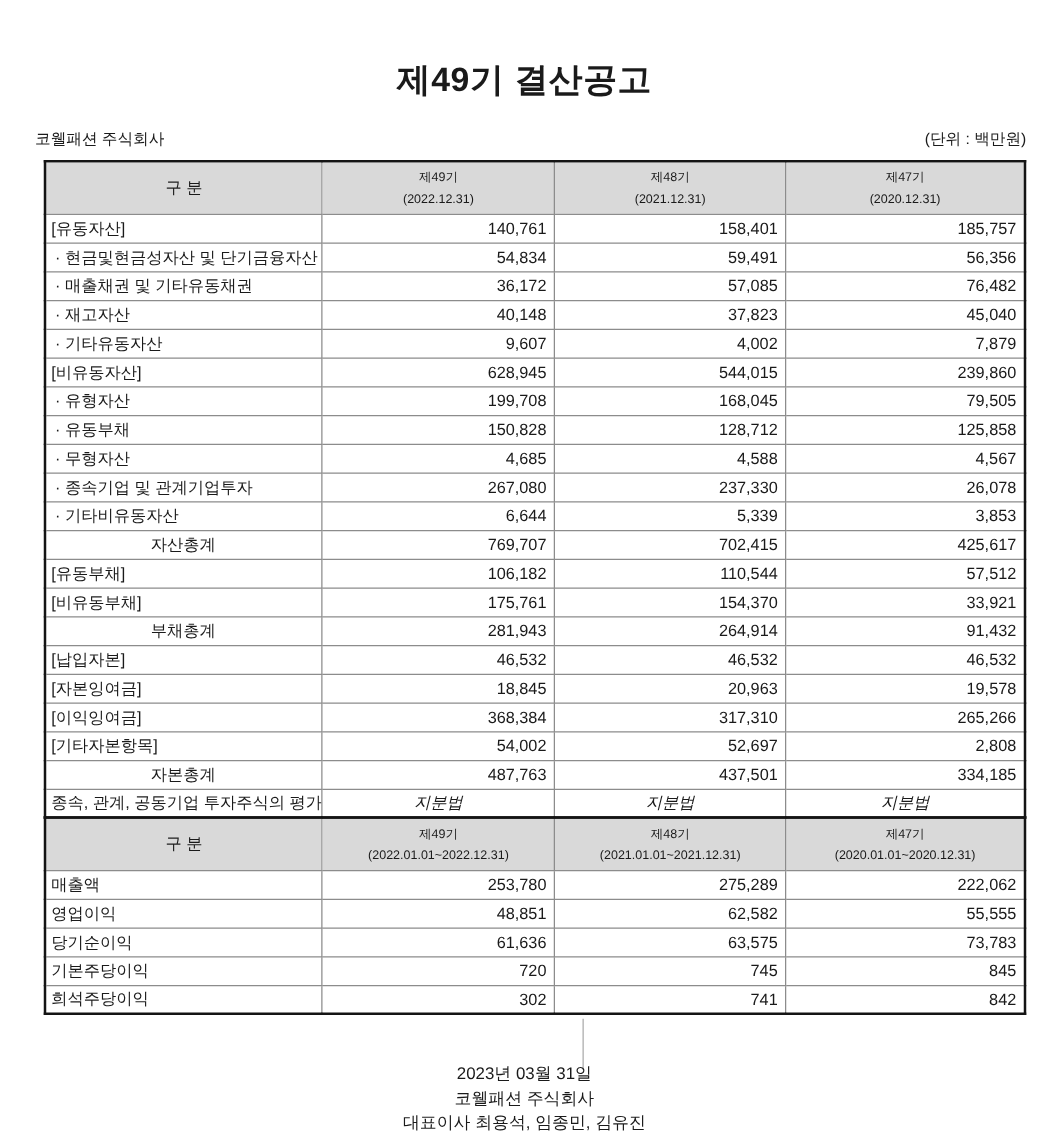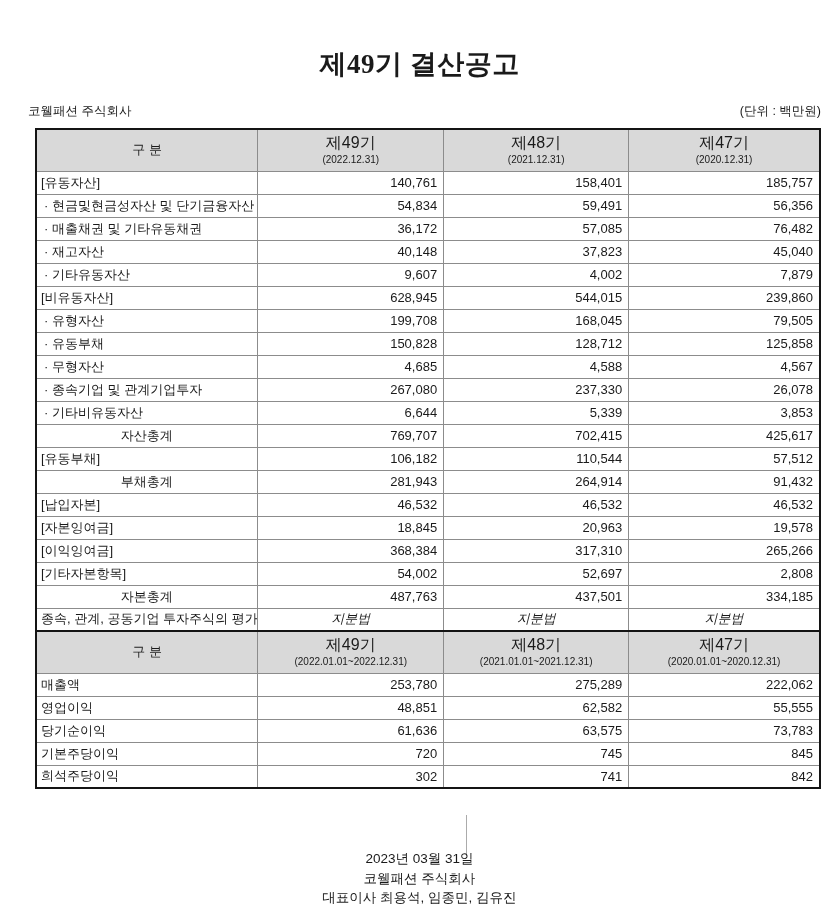--- a/index.html
+++ b/index.html
@@ -4,40 +4,40 @@
 <style>
   * { margin:0; padding:0; box-sizing:border-box; }
   html,body { background:#ffffff; }
   body {
     width:839px; height:914px; position:relative;
     font-family:"Liberation Sans", sans-serif;
     color:#1a1a1a;
   }
   .title {
     position:absolute; top:46px; left:0; width:100%;
-    text-align:center; font-size:27px; font-weight:700; letter-spacing:0.5px;font-family:Liberation Serif, serif;
+    text-align:center; font-size:27px; font-weight:700; letter-spacing:0.5px;
   }
   .meta {
     position:absolute; top:103px; left:28px; width:793px;
     display:flex; justify-content:space-between; align-items:flex-end;
     font-size:12.5px;
   }
   .tables { position:absolute; top:128px; left:35px; width:786px; }
   table {
     border-collapse:collapse; table-layout:fixed; width:100%;
     font-size:13px;
   }
   table.outer { border:2px solid #141414; }
   table.second { margin-top:-2px; }
   th, td { border:1px solid #8c8c8c; overflow:hidden; white-space:nowrap; }
   th {
     background:#d9d9d9; font-weight:400; height:42px;
     text-align:center; vertical-align:middle;
   }
-  .th-term { font-size:16px; line-height:17px; padding-top:1px; }
+  .th-term { font-size:10px; line-height:17px; padding-top:1px; }
   .th-date { font-size:10px; line-height:17px; }
   td { height:23px; padding:0 5px; vertical-align:middle; }
   td.lbl { text-align:left; padding-left:4px; }
   td.lbl.indent { padding-left:7px; }
   td.lbl.center { text-align:center; }
   td.num { text-align:right; padding-right:6px; }
   td.cval { text-align:center;font-style:italic; }
   .artifact-line {
     position:absolute; left:466px; top:815px; width:1px; height:41px;
     background:#ababab;
@@ -156,20 +156,26 @@
           <td class="num">702,415</td>
           <td class="num">425,617</td>
         </tr>
         <tr>
           <td class="lbl left">[유동부채]</td>
           <td class="num">106,182</td>
           <td class="num">110,544</td>
           <td class="num">57,512</td>
         </tr>
         <tr>
+          <td class="lbl left">[비유동부채]</td>
+          <td class="num">175,761</td>
+          <td class="num">154,370</td>
+          <td class="num">33,921</td>
+        </tr>
+        <tr>
           <td class="lbl center">부채총계</td>
           <td class="num">281,943</td>
           <td class="num">264,914</td>
           <td class="num">91,432</td>
         </tr>
         <tr>
           <td class="lbl left">[납입자본]</td>
           <td class="num">46,532</td>
           <td class="num">46,532</td>
           <td class="num">46,532</td>

